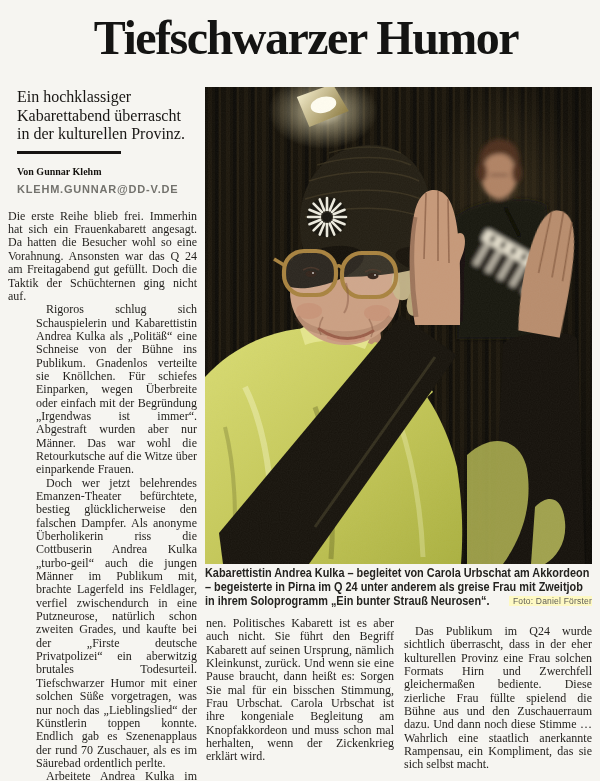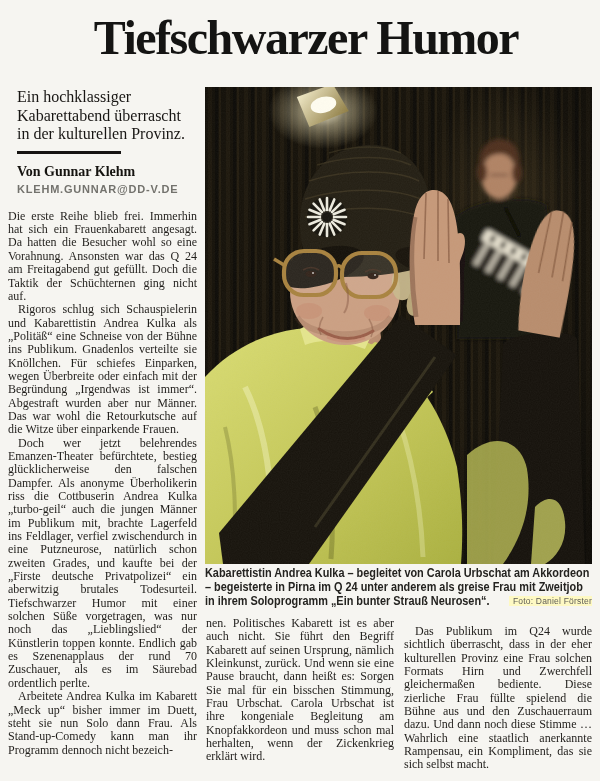--- a/index.html
+++ b/index.html
@@ -14,28 +14,28 @@
     position:absolute;top:12px;left:0;width:600px;
     text-align:center;font-size:48px;line-height:52px;font-weight:700;
     letter-spacing:-1.5px;color:#141413;margin:0;padding-left:12px;box-sizing:border-box;
   }
   .col-left{position:absolute;left:8px;top:85px;width:189px;}
   .kicker{display:flex;align-items:flex-start;}
   .ksq{width:9px;height:12px;margin:3px 5px 0 0;background:#7e120d;flex:0 0 auto;}
   .kloc{font-size:16px;font-weight:700;line-height:17px;color:#141210;}
   .ksum{margin:3px 0 0 9px;width:178px;font-size:16px;line-height:18.6px;color:#181614;}
   .rule{margin:7px 0 0 9px;width:104px;height:3px;background:#161412;}
-  .author{margin:10px 0 0 9px;font-size:14px;font-weight:700;color:#15130f;line-height:15px;}
+  .author{margin:10px 0 0 9px;font-size:10px;font-weight:700;color:#15130f;line-height:15px;}
   .email{
     margin:5px 0 0 9px;font-family:"Liberation Sans","DejaVu Sans",sans-serif;
     font-size:11px;letter-spacing:.8px;color:#73726d;line-height:10px;font-weight:600;
   }
   .bodytext{font-size:12px;line-height:13.35px;text-align:justify;color:#201e1b;}
   .bodytext p{margin:0;}
-  .bodytext p.ind{text-indent:10px;}
+  .bodytext p.ind{text-indent:10px;margin-left:28px;}
   .col-left .bodytext{margin-top:16px;}
   .photo{position:absolute;left:205px;top:87px;width:387px;height:477px;background:#0e0c08;}
   .photo svg{display:block;}
   .caption-wrap{position:absolute;left:205px;top:567px;width:387px;height:44px;}
   .caption{
     margin:0;width:426px;transform:scaleX(0.908);transform-origin:left top;
     font-family:"Liberation Sans","DejaVu Sans",sans-serif;
     font-size:12px;line-height:13.8px;font-weight:700;color:#242320;
     text-align:left;-webkit-hyphens:none;hyphens:none;
   }

